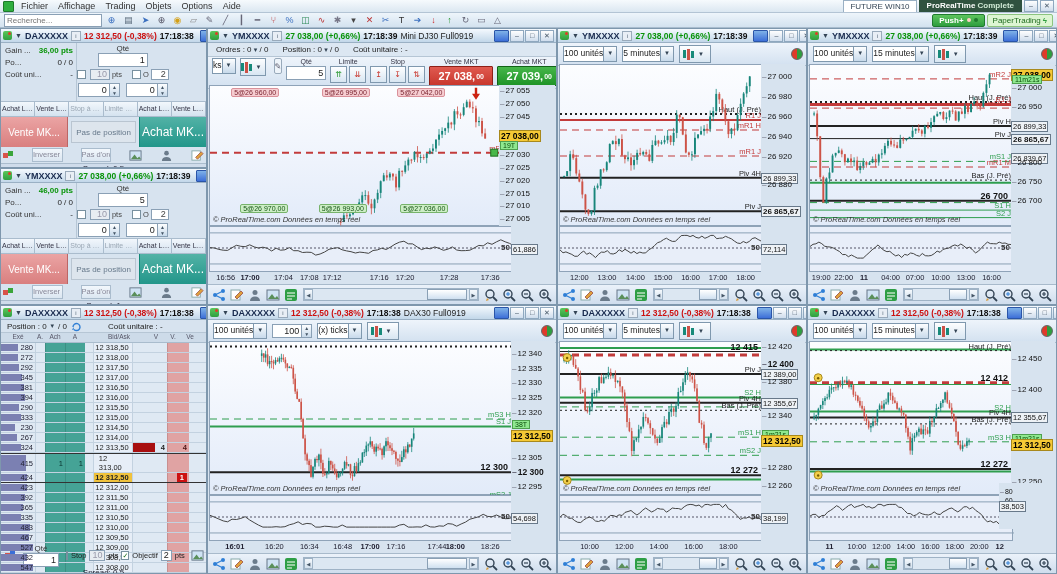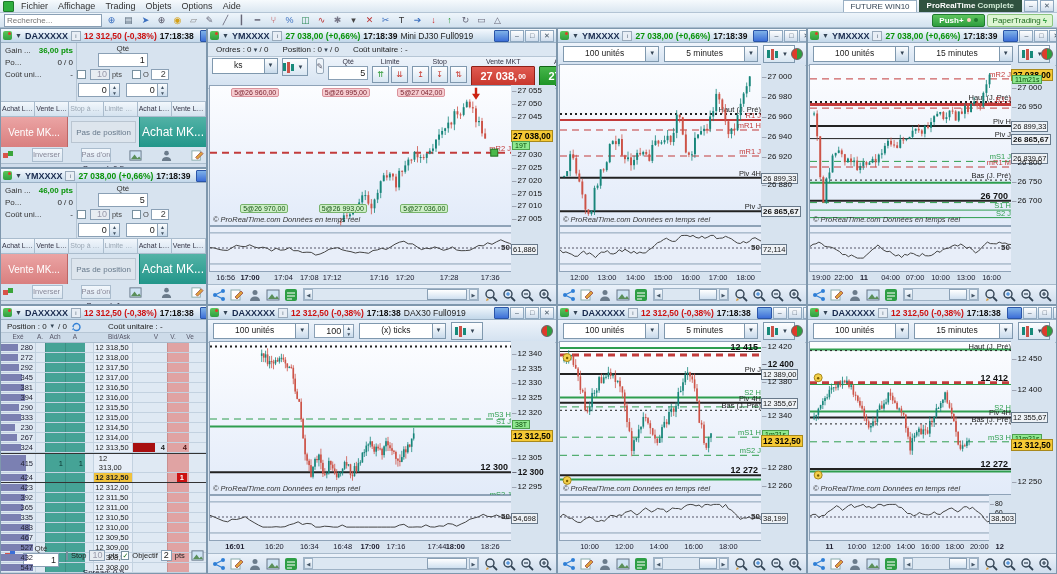--- a/index.html
+++ b/index.html
@@ -96,21 +96,21 @@
   .lrow.bb{border-top:1px solid #333}
   .lrow.hl{border-bottom:1px solid #333}
   .redcell{background:#a80f0f !important}
   .redbadge{background:#cc1111;color:#fff;font-weight:bold;padding:0 3px}
   .bbmark{width:3px;background:#1c8a2e;margin-right:2px}
   .lad-foot{height:26px;display:flex;align-items:center;gap:3px;padding:0 4px;font-size:7.5px;background:#d7e3ef;border-top:1px solid #aabccd}
   
   .chart-toolbar{height:22px;display:flex;align-items:center;gap:5px;padding:0 5px;
                  background:linear-gradient(#eef4fb,#d3e1f0);border-bottom:1px solid #aabccd;position:relative}
   .select{display:inline-flex;align-items:stretch;height:14px;background:#fff;border:1px solid #7f98ae;font-size:8.5px}
-  .sel-t{padding:0 21px;line-height:13px;white-space:nowrap}
+  .sel-t{padding:0 0;line-height:13px;white-space:nowrap}
   .sel-a{width:12px;background:linear-gradient(#fdfeff,#c8daeb);border-left:1px solid #7f98ae;font-size:6px;
          line-height:13px;text-align:center;color:#345}
   .ctype{width:30px;height:16px;background:linear-gradient(#fdfeff,#d8e6f2);border:1px solid #7f98ae;display:flex;
          align-items:center;justify-content:center;gap:1px}
   .ctype i{display:block;width:3px;background:#178a7a}
   .ctype i.r{background:#cc5147}
   .acct{width:10px;height:10px;border-radius:50%;background:linear-gradient(90deg,#e03a2a 50%,#2f9e3f 50%);
         border:1px solid #666;position:absolute;right:3px;top:5px}
   .plot{position:absolute;background:linear-gradient(180deg,#fcfdff 0%,#eef3fc 55%,#e2ebf9 100%);border:1px solid #8fa3b8;box-sizing:border-box}
   .plot svg{position:absolute;left:0;top:0}
@@ -958,21 +958,21 @@
           <rect x="280.74" y="63.154545454545456" width="7" height="7" fill="#49b849" stroke="#1d701d"></rect>
         </svg>
         <span class="tagp" style="left:7.000000000000001%;top:2px">5@26 960,00</span>
         <span class="tagp" style="left:37%;top:2px">5@26 995,00</span>
         <span class="tagp" style="left:62%;top:2px">5@27 042,00</span>
         <span class="tagg" style="left:10%;bottom:12px">5@26 970,00</span>
         <span class="tagg" style="left:36%;bottom:12px">5@26 993,00</span>
         <span class="tagg" style="left:63%;bottom:12px">5@27 036,00</span>
     <span class="copyright">© ProRealTime.com  Données en temps réel</span>
       </div>
-      <div class="axis" style="right:1px;top:56px;width:44px;height:141px">
+      <div class="axis" style="right:1px;top:56px;width:56px;height:141px">
         <span class="atick" style="top:1.127272727272727px">27 055</span>
         <span class="atick" style="top:13.945454545454545px">27 050</span>
         <span class="atick" style="top:26.763636363636362px">27 045</span>
         <span class="ybox" style="top:44.70909090909091px">27 038,00</span>
         <span class="cbox" style="top:55.989090909094635px">19T</span>
         <span class="atick" style="top:65.21818181818182px">27 030</span>
         <span class="atick" style="top:78.03636363636363px">27 025</span>
         <span class="atick" style="top:90.85454545454546px">27 020</span>
         <span class="atick" style="top:103.67272727272727px">27 015</span>
         <span class="atick" style="top:116.49090909090908px">27 010</span>
@@ -2428,21 +2428,21 @@
         <span class="atick" style="top:136.448px">12 250</span>
       </div>
       <div class="ind" style="left:1px;bottom:32px;width:204px;height:46px">
      <svg width="204" height="42" style="top:2px">
           <line x1="0" x2="204" y1="5.880000000000001" y2="5.880000000000001" stroke="#8aa0b5"></line>
     <line x1="0" x2="204" y1="36.96" y2="36.96" stroke="#8aa0b5"></line>
     <line x1="0" x2="204" y1="21" y2="21" stroke="#556" stroke-dasharray="2,2"></line>
     <polyline points="0.0,20.1 3.0,18.4 5.9,18.4 8.9,21.7 11.8,19.6 14.8,19.3 17.7,16.0 20.7,14.3 23.7,12.1 26.6,9.7 29.6,11.4 32.5,14.3 35.5,12.0 38.4,9.7 41.4,8.4 44.3,11.5 47.3,10.4 50.3,9.5 53.2,8.4 56.2,11.2 59.1,10.6 62.1,12.2 65.0,11.2 68.0,8.4 71.0,8.4 73.9,10.0 76.9,8.7 79.8,8.4 82.8,8.4 85.7,8.4 88.7,11.1 91.7,11.6 94.6,14.6 97.6,17.5 100.5,17.6 103.5,19.8 106.4,18.8 109.4,16.5 112.3,17.9 115.3,18.6 118.3,19.0 121.2,18.1 124.2,15.9 127.1,18.0 130.1,18.5 133.0,16.0 136.0,14.5 139.0,12.7 141.9,12.0 144.9,14.2 147.8,15.9 150.8,13.9 153.7,10.9 156.7,10.7 159.7,13.0 162.6,11.2 165.6,14.3 168.5,16.3 171.5,18.6 174.4,22.8 177.4,25.9 180.3,24.9 183.3,26.6 186.3,25.4 189.2,28.0 192.2,26.7 195.1,27.7 198.1,26.0 201.0,23.5 204.0,25.3 " fill="none" stroke="#444" stroke-width="1"></polyline>
         </svg>
      <span class="ind-lab" style="top:16px">50</span></div>
-      <div class="axis" style="right:1px;bottom:32px;width:66px;height:46px">
+      <div class="axis" style="right:1px;bottom:44px;width:56px;height:46px">
         <span class="atick" style="top:5px;font-size:7px">80</span>
         <span class="atick" style="top:14px;font-size:7px">60</span>
         <span class="wbox" style="top:18px">38,503</span>
       </div>
       <div class="xaxis" style="left:1px;bottom:20px;width:204px">
         <span class="xtick b" style="left:10.0%">11</span>
         <span class="xtick" style="left:23.5%">10:00</span>
         <span class="xtick" style="left:35.5%">12:00</span>
         <span class="xtick" style="left:47.5%">14:00</span>
         <span class="xtick" style="left:59.5%">16:00</span>

